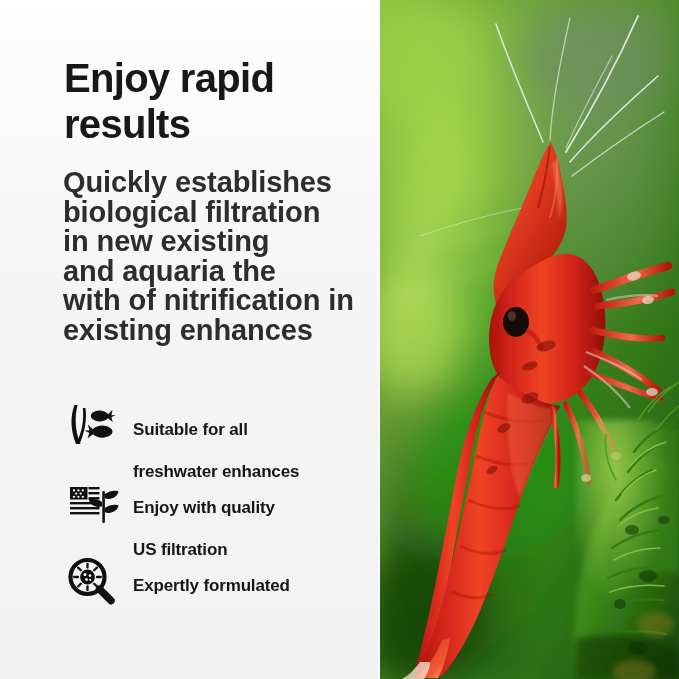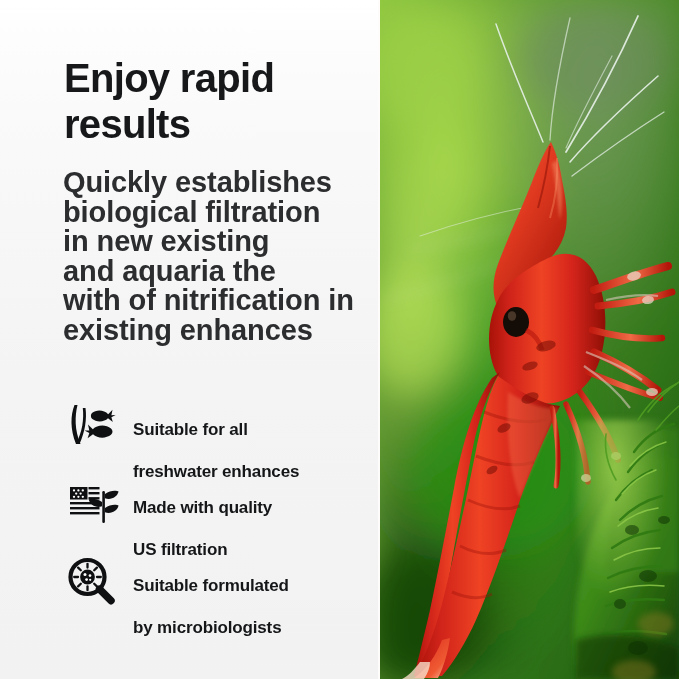--- a/index.html
+++ b/index.html
@@ -161,21 +161,21 @@
             <rect x="5" y="35" width="29.5" height="2.4"></rect>
 
             <rect x="37.3" y="14" width="2.6" height="32" rx="1.2"></rect>
 
             <path d="M40 17 C45.5 12.5, 52.5 13.5, 53.5 14.6 C52.5 20.2, 45.5 23.4, 40 21.2 Z"></path>
             <path d="M37 25 C31.5 20.5, 24.8 21.5, 23.8 22.6 C24.8 28.2, 31.5 31.4, 37 29.2 Z"></path>
             <path d="M40 31 C45.5 26.5, 52.5 27.5, 53.5 28.6 C52.5 34.2, 45.5 37.4, 40 35.2 Z"></path>
           </svg>
         </div>
         <div class="feature-label">
-          <span>Made with quality</span><br>
+          <span>Enjoy with quality</span><br>
           <span>US filtration</span>
         </div>
       </div>
 
       <div class="feature-row">
         <div class="feature-icon">
           <svg width="56" height="52" viewBox="0 0 56 52" fill="none">
 
             <circle cx="22.5" cy="22" r="17" stroke="#0e1012" stroke-width="4.2" fill="none"></circle>
 
@@ -195,22 +195,21 @@
               <path d="M32 22 L35.8 22"></path>
               <path d="M29.2 28.7 L31.9 31.4"></path>
               <path d="M22.5 31.5 L22.5 35.2"></path>
               <path d="M15.8 28.7 L13.1 31.4"></path>
               <path d="M13 22 L9.2 22"></path>
               <path d="M15.8 15.3 L13.1 12.6"></path>
             </g>
           </svg>
         </div>
         <div class="feature-label">
-          <span>Suitable formulated</span><br>
-          <span>by microbiologists</span>
+          <span>Expertly formulated</span><br>
         </div>
       </div>
 
     </div>
   </div>
 
   <div class="divider"></div>
 
   <div id="photo-panel">
     <svg id="photo-svg" viewBox="0 0 299 679" preserveAspectRatio="none">

